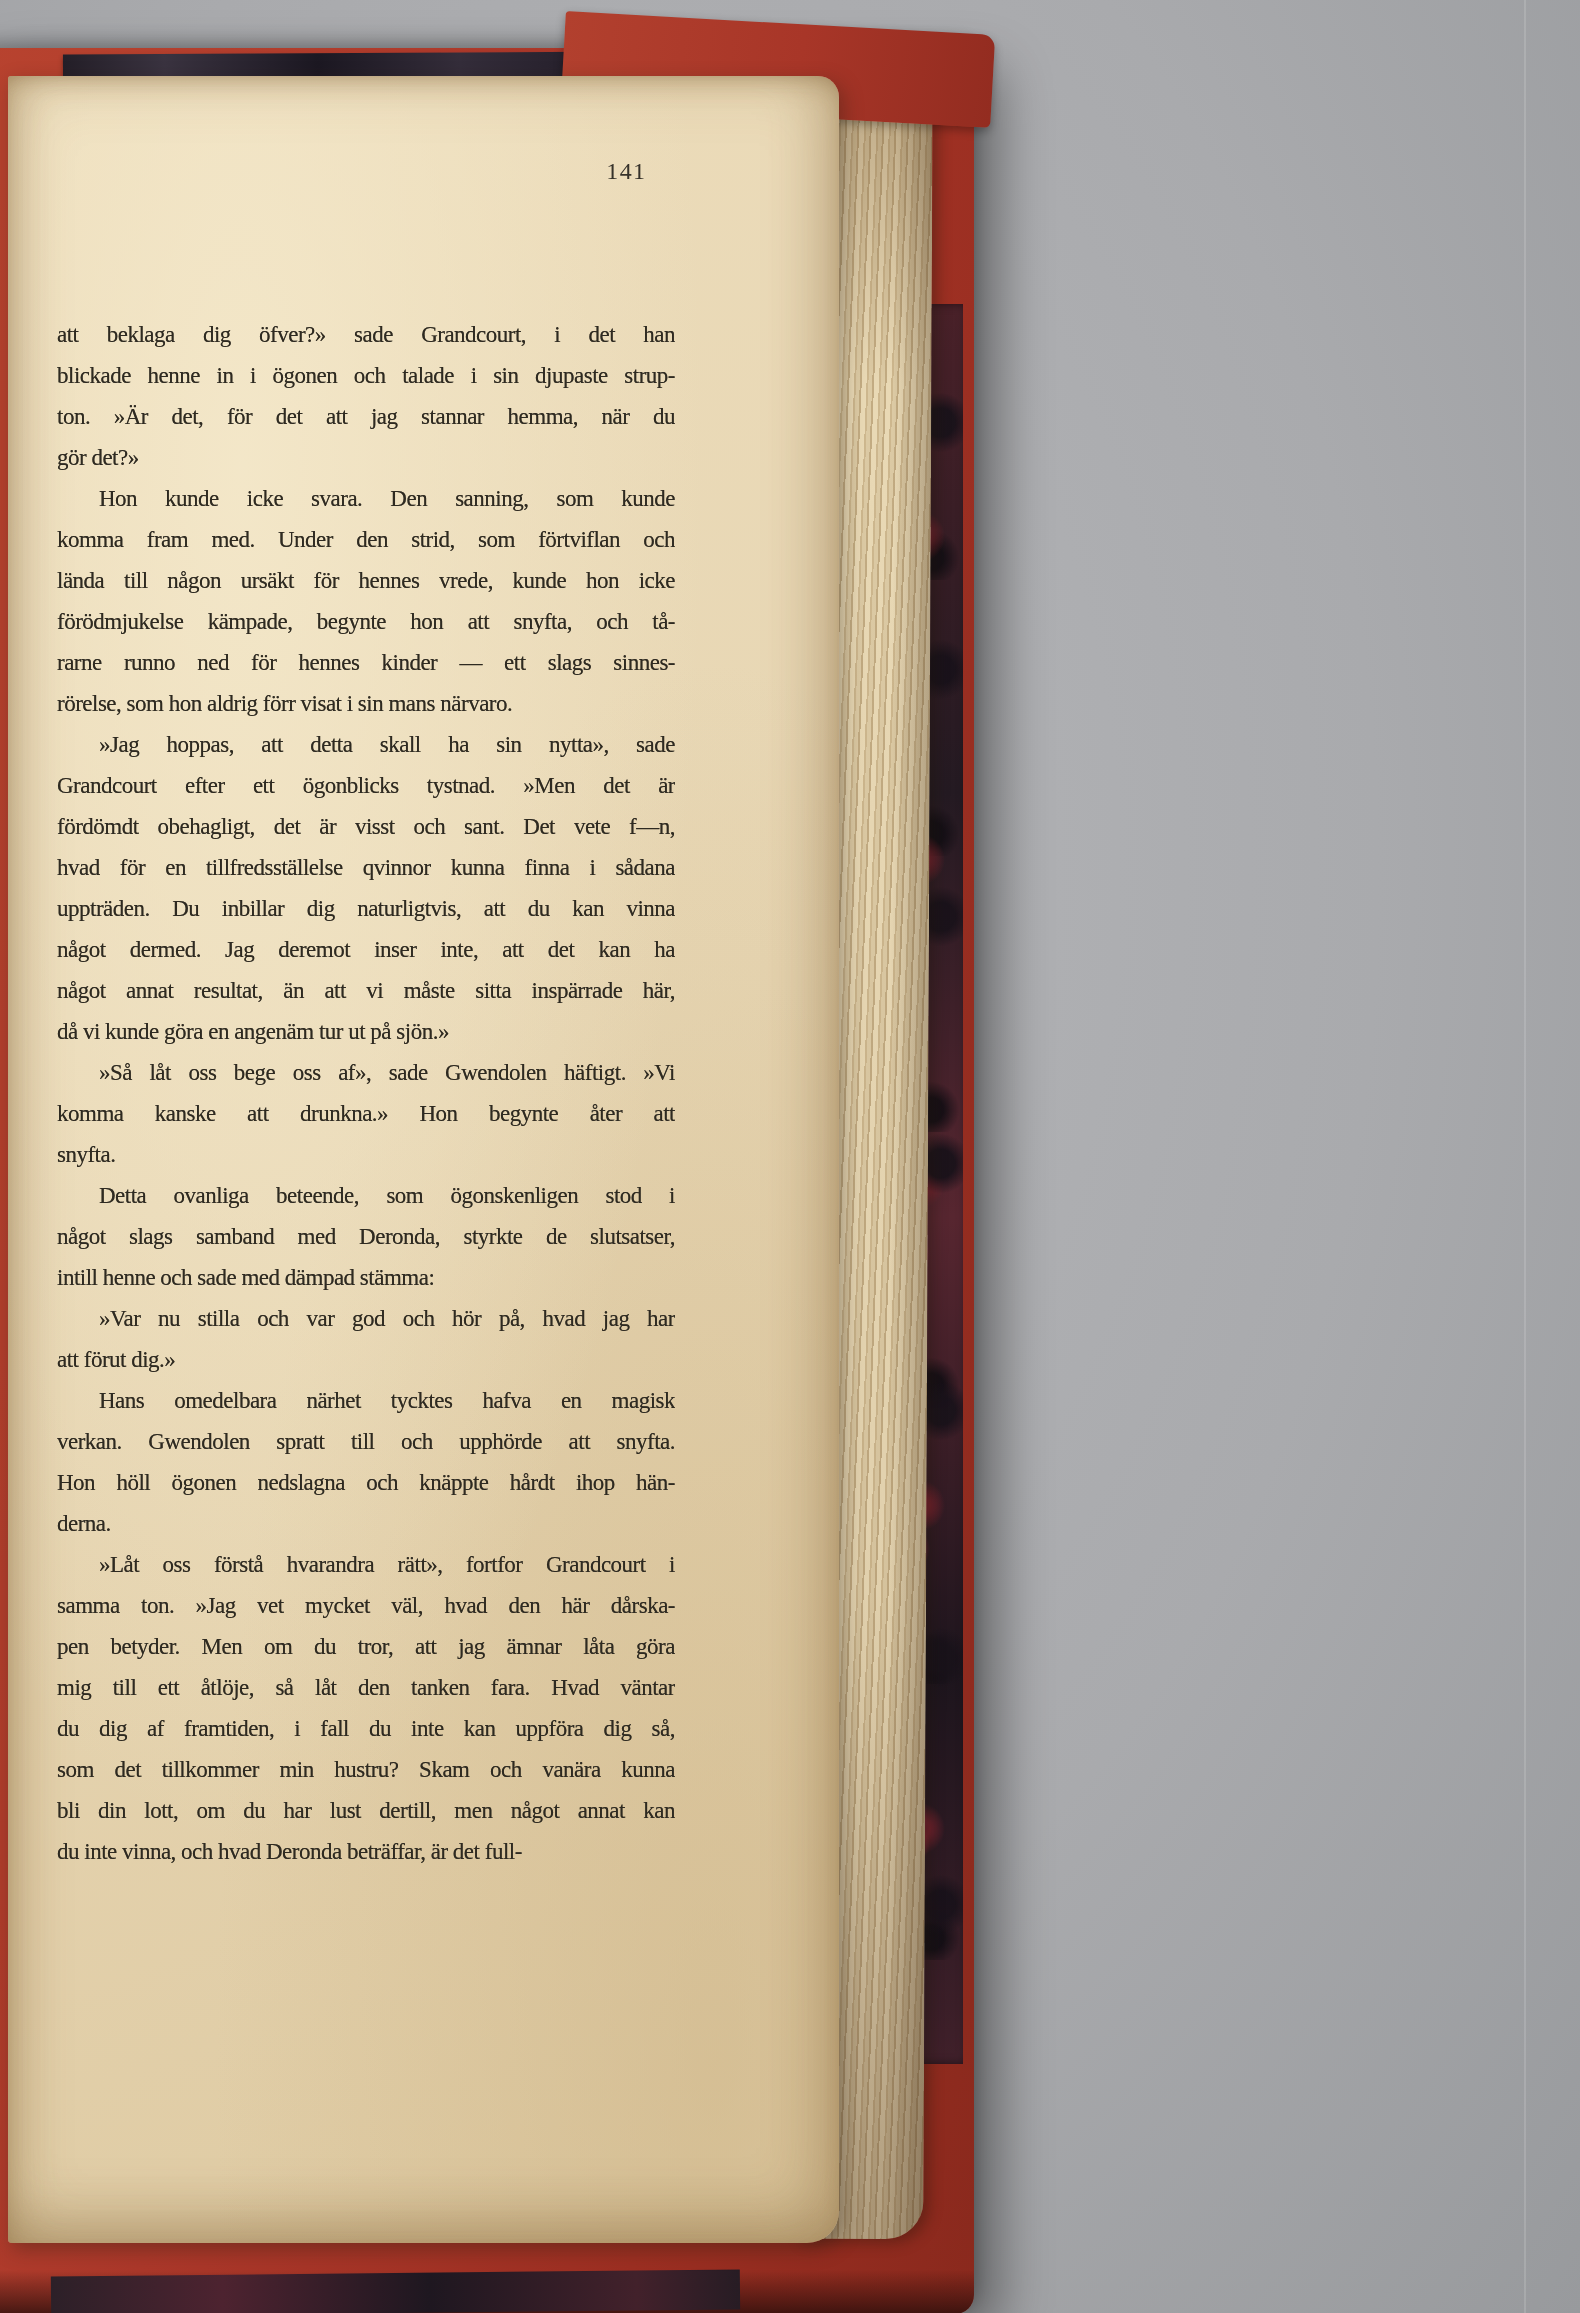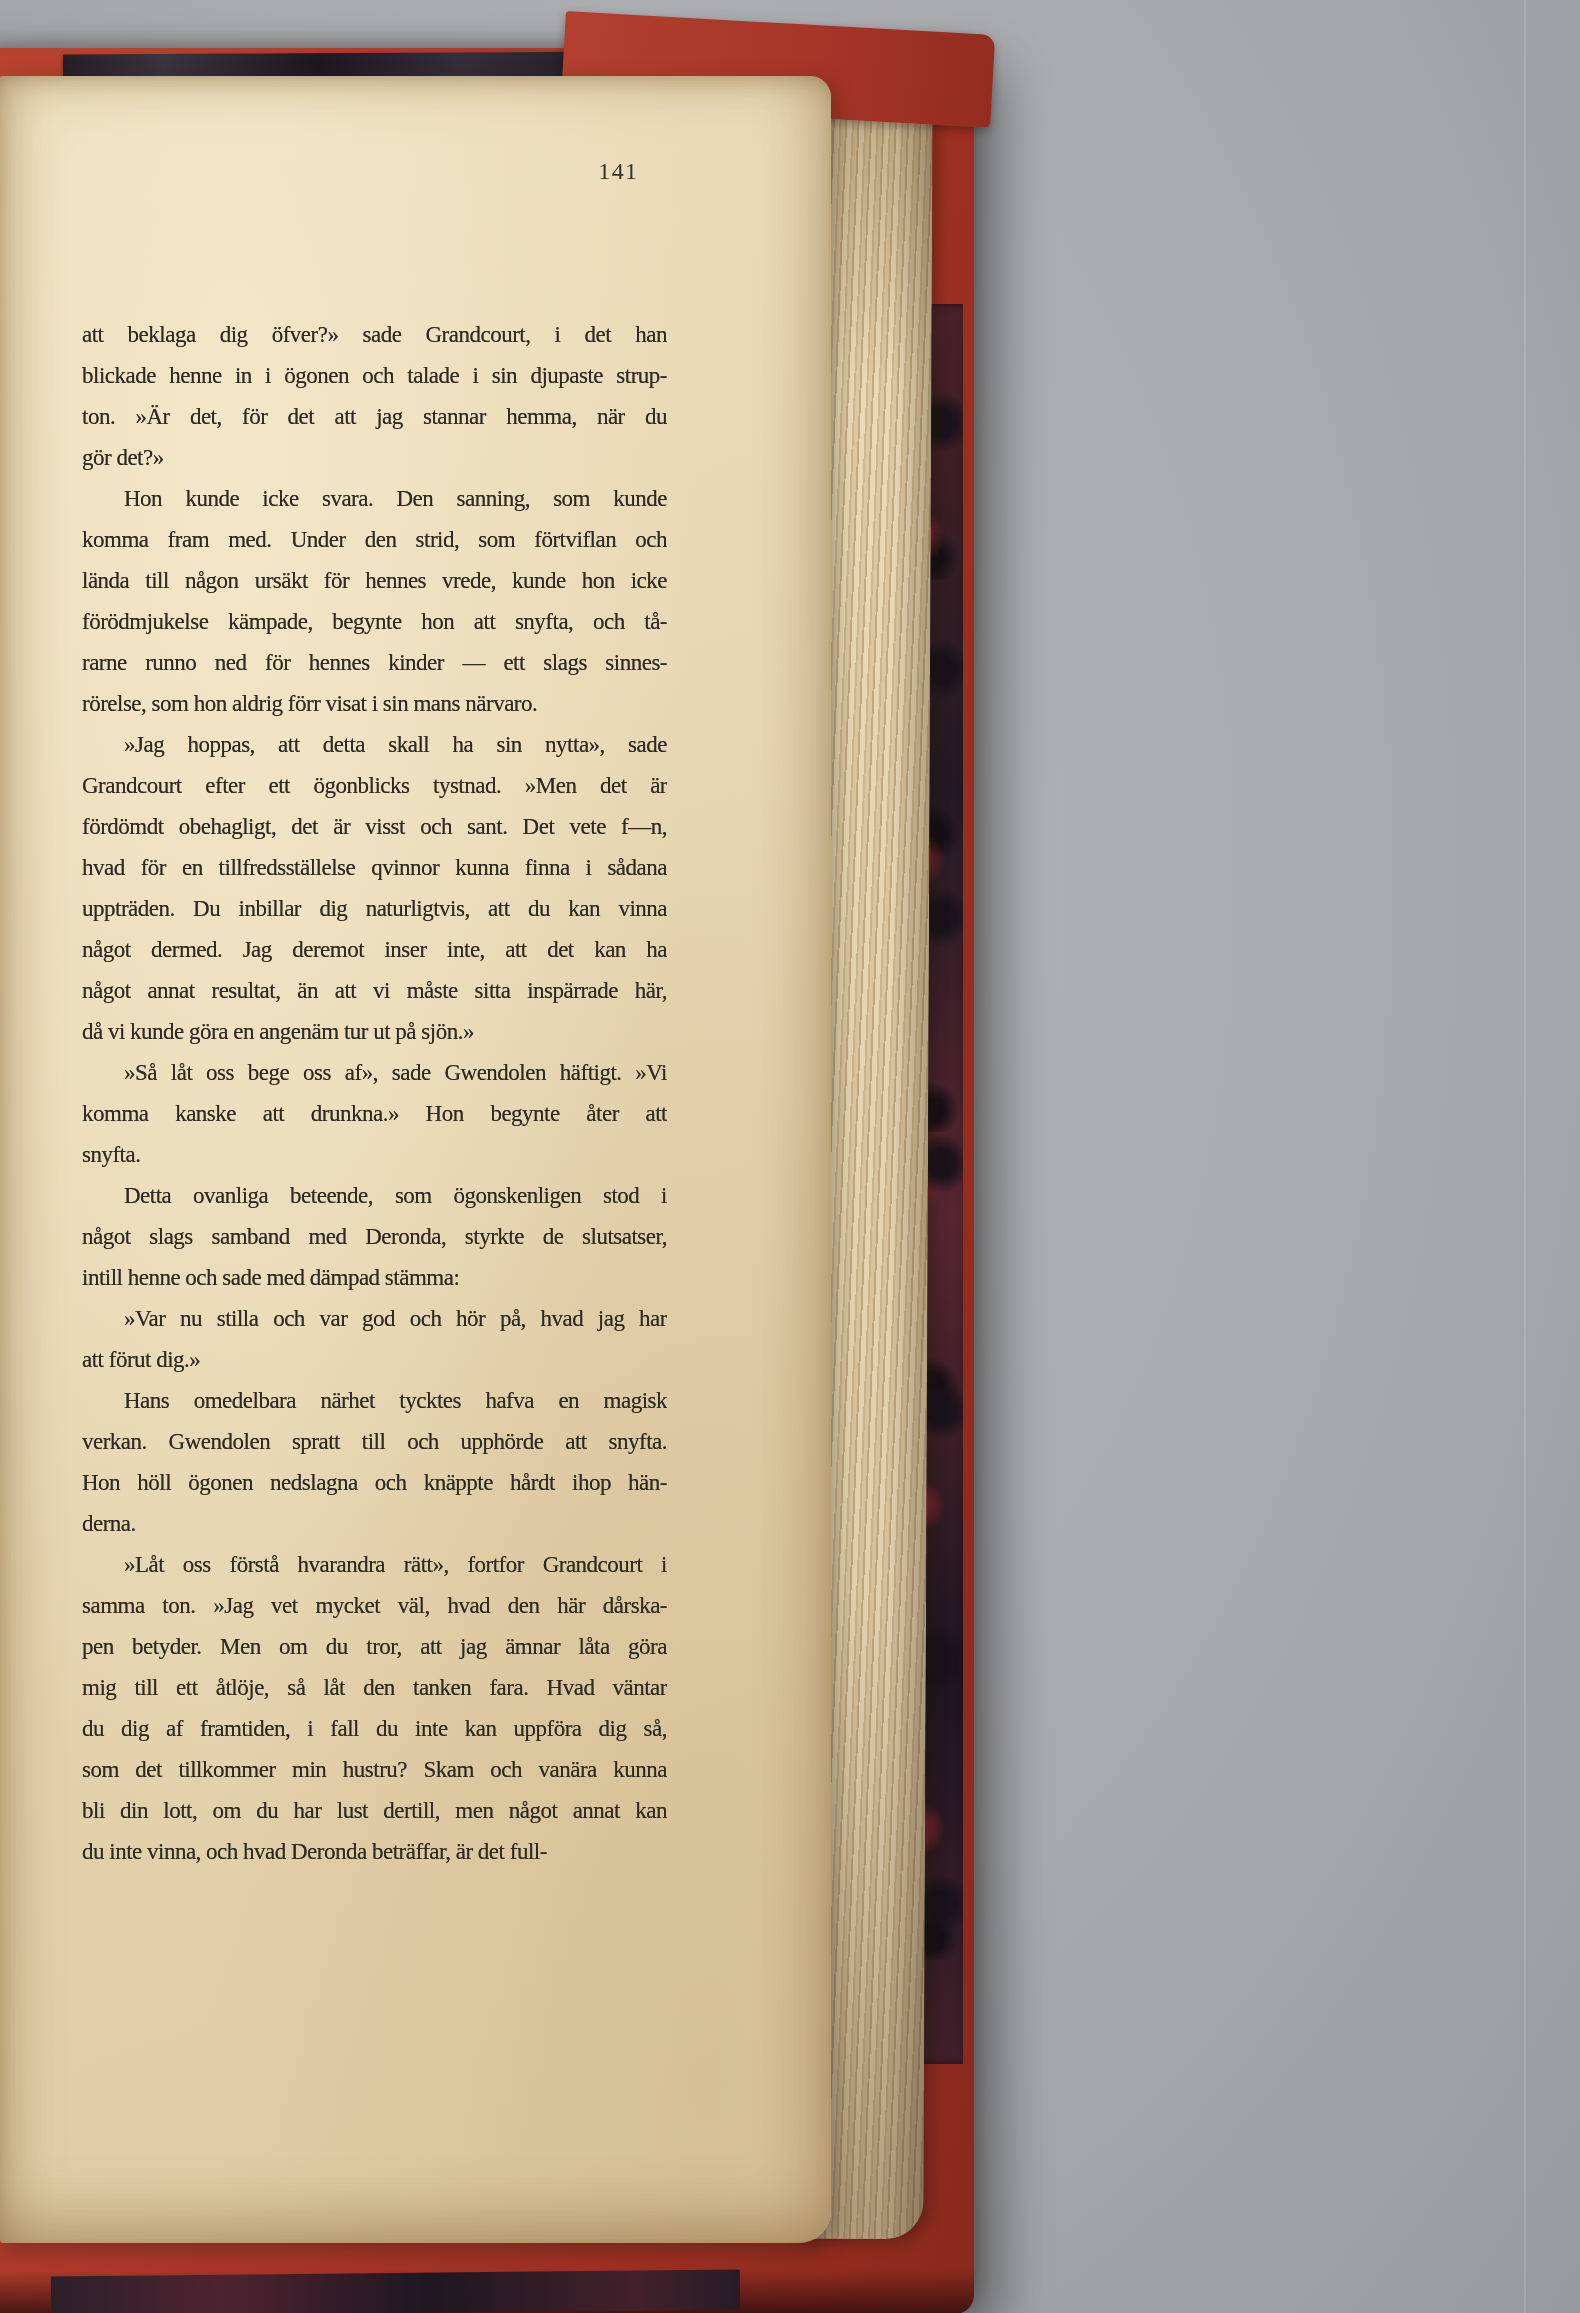--- a/index.html
+++ b/index.html
@@ -67,21 +67,21 @@
     border-radius:3.8px 13.3px 5.7px 3.8px;
   }
   
   .bottom-dark{
     position:absolute;left:51px;top:2273px;width:689px;height:40px;
     transform:rotate(-0.6deg);
     background:linear-gradient(90deg,#2c2028 0%,#4d2330 25%,#1e1720 55%,#42212b 85%,#271c24 100%);
   }
   
   .page{
-    position:absolute;left:0;top:76px;width:831px;height:2167px;
+    position:absolute;left:8px;top:76px;width:831px;height:2167px;
     background:
       radial-gradient(ellipse at 28% 18%, rgba(244,232,202,.9) 0%, rgba(244,232,202,0) 55%),
       radial-gradient(ellipse at 85% 92%, rgba(205,180,135,.55) 0%, rgba(205,180,135,0) 50%),
       linear-gradient(160deg,#ecdcba 0%,#e7d6b3 48%,#decaa2 100%);
     border-radius:2.9px 21px 32px 3.8px;
     box-shadow:
       inset 0 0 67px rgba(130,95,45,.22),
       inset -19px -25px 57px rgba(115,82,40,.28),
       inset 19px 0 48px -17px rgba(120,85,40,.30),
       inset 0 9.5px 23px -11.4px rgba(110,78,38,.45),
@@ -94,21 +94,21 @@
   }
   .text-block{
     position:absolute;left:49px;top:238px;width:618px;
     font-size:23px;line-height:41px;letter-spacing:-0.5px;
     color:#2e2a21;text-shadow:0 0 0.5px rgba(46,42,33,.65);
   }
   .para{margin:0;}
   .para.indent .line:first-child{text-indent:42px;}
   .line{
     height:41px;overflow:hidden;
-    text-align:justify;text-align-last:justify;margin-left:33px;
+    text-align:justify;text-align-last:justify;
   }
   .line.last{text-align-last:left;}
 </style>
 </head>
 <body>
 
 <div class="scene">
   <div class="cover"></div>
   <div class="top-edge"></div>
   <div class="marble"></div>

